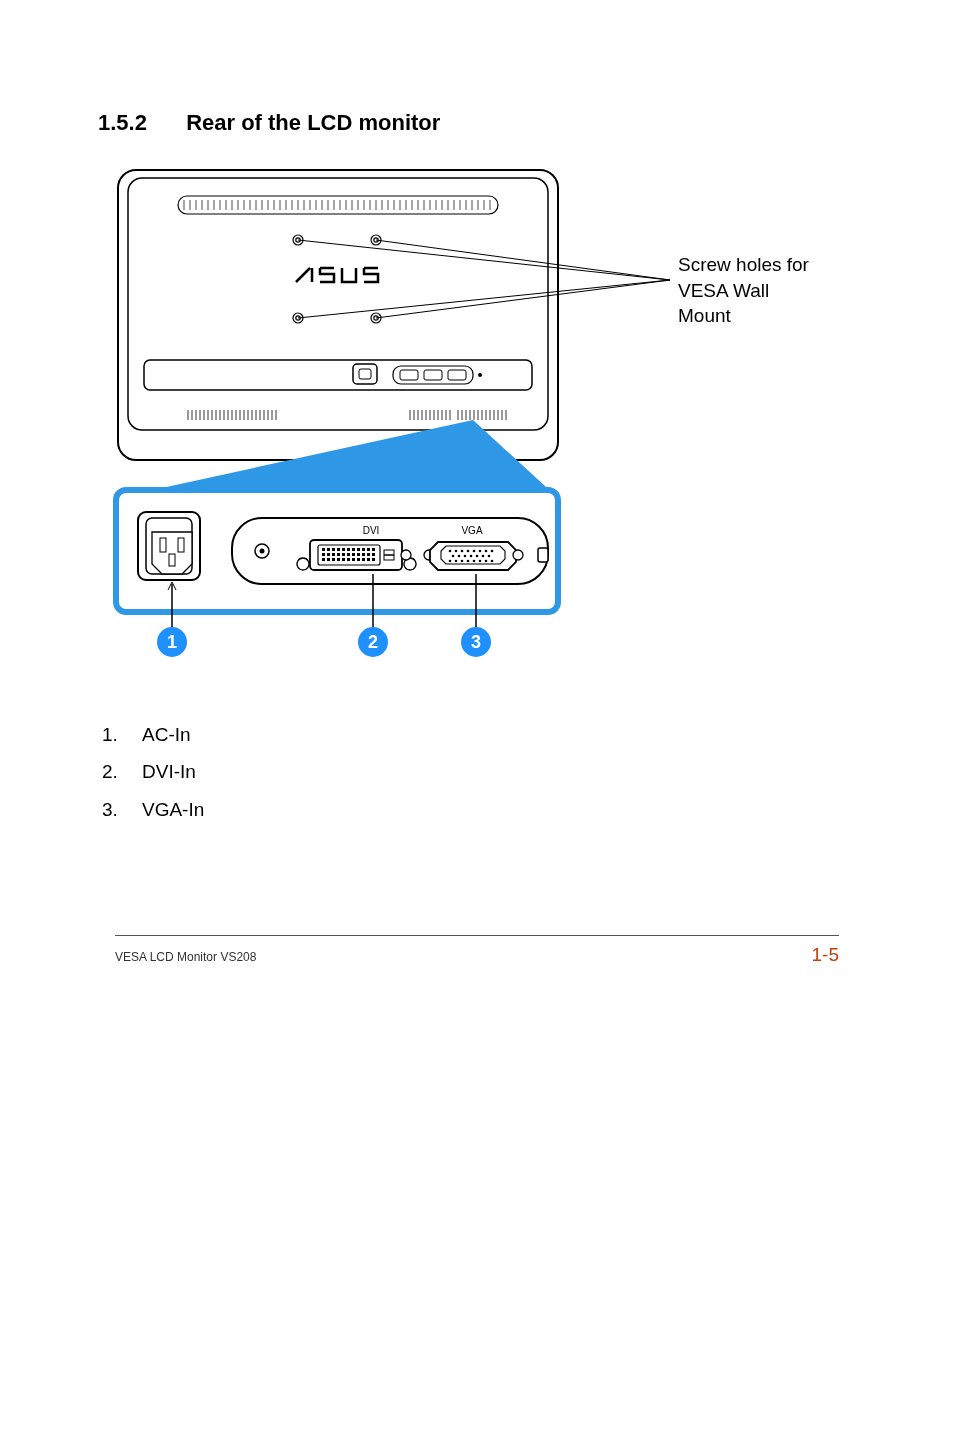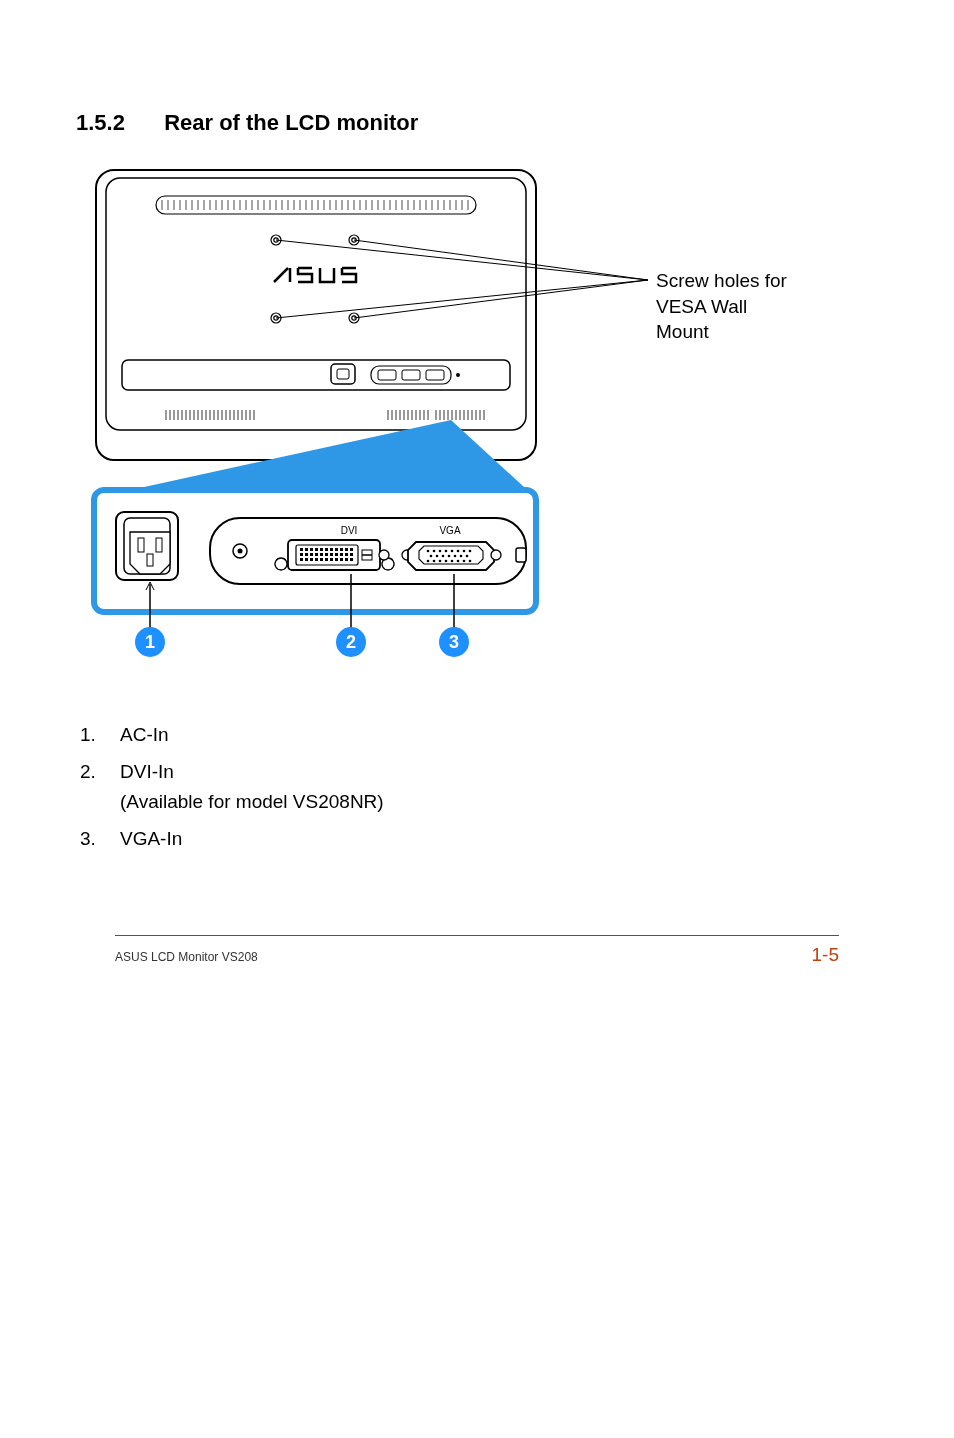--- a/index.html
+++ b/index.html
@@ -1,21 +1,21 @@
 <!DOCTYPE html>
 <html><head>
 <meta charset="utf-8">
 <style>
   * { box-sizing: border-box; margin: 0; padding: 0; }
   html, body { width: 954px; height: 1438px; background: #fff; font-family: Arial, Helvetica, sans-serif; color: #000; }
-  .page { position: relative; width: 954px; height: 1026px; padding: 110px 115px 60px 76px; border-radius: 24px; }
+  .page { position: relative; width: 954px; height: 1026px; padding: 110px 115px 60px 98px; border-radius: 24px; }
   .heading { font-size: 22px; font-weight: bold; margin-bottom: 24px; }
   .heading .num { display: inline-block; width: 82px; }
   .figure-wrap { position: relative; width: 724px; height: 530px; margin-bottom: 30px; }
-  .callout-text { position: absolute; left: 580px; top: 108px; font-size: 19px; line-height: 1.35; }
+  .callout-text { position: absolute; left: 580px; top: 92px; font-size: 19px; line-height: 1.35; }
   .ol { margin-left: 4px; font-size: 19px; line-height: 1.55; }
   .ol .item { display: flex; margin-bottom: 8px; }
   .ol .item .n { width: 40px; flex: 0 0 40px; }
   .ol .item .t { flex: 1; }
   .footer { position: absolute; left: 115px; right: 115px; bottom: 60px; border-top: 1px solid #555; padding-top: 8px; display: flex; justify-content: space-between; align-items: baseline; }
   .footer .left { font-size: 12px; color: #333; }
   .footer .right { font-size: 19px; color: #c2410c; }
   
   .badge { position: absolute; width: 30px; height: 30px; border-radius: 50%; background: #1e90ff; border: 2px solid #1e90ff; color: #fff; font-weight: bold; font-size: 18px; text-align: center; line-height: 26px; }
 </style>
@@ -304,26 +304,25 @@
 
   <div class="ol">
     <div class="item">
       <div class="n">1.</div>
       <div class="t">AC-In</div>
     </div>
     <div class="item">
       <div class="n">2.</div>
       <div class="t">
         <span>DVI-In</span><br>
-        <span>(Available for model VS208NR)</span>
       </div>
     </div>
     <div class="item">
       <div class="n">3.</div>
       <div class="t">VGA-In</div>
     </div>
   </div>
 
   <div class="footer">
-    <span class="left">ASUS LCD Monitor VS208</span>
+    <span class="left">VESA LCD Monitor VS208</span>
     <span class="right">1-5</span>
   </div>
 </div>
 
 </body></html>

